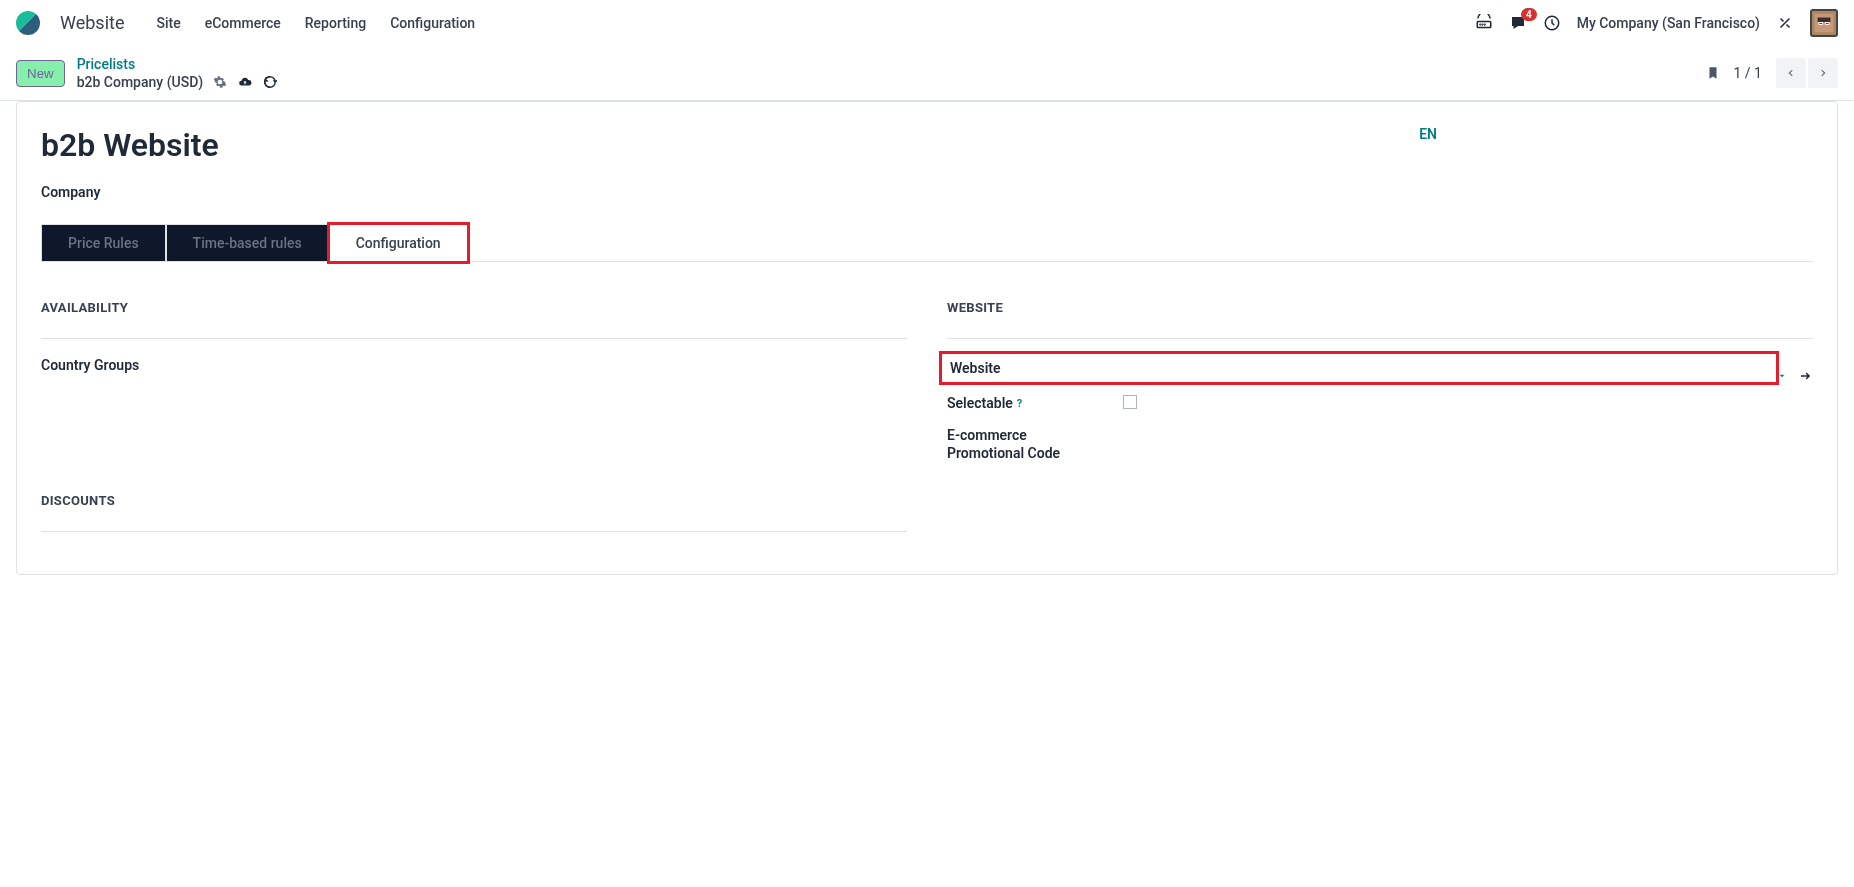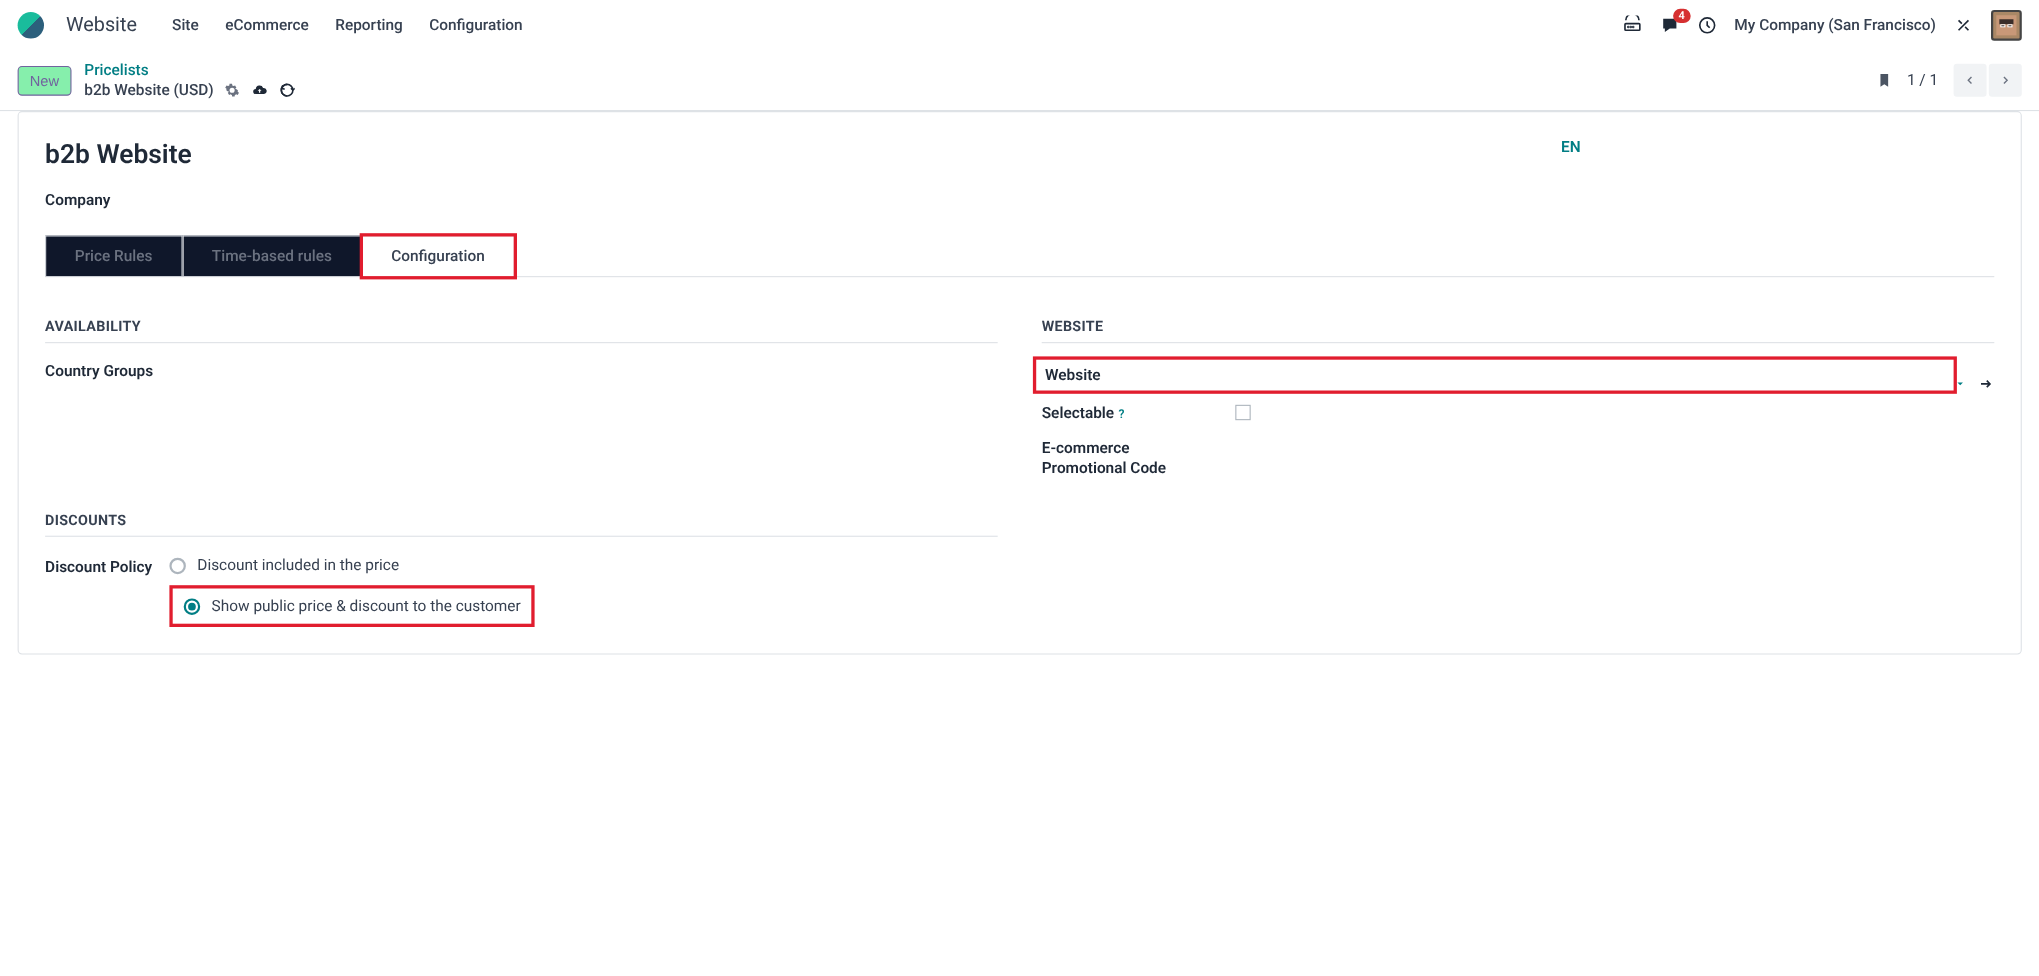--- a/index.html
+++ b/index.html
@@ -27,35 +27,35 @@
     .breadcrumb-current { font-weight: 500; color: #374151; }
     .mini-icon { cursor: pointer; color: #6b7280; }
     .pager-section { margin-left: auto; display: flex; align-items: center; gap: 14px; }
     .pager-text { color: #374151; font-size: 14px; }
     .pager-btn { width: 30px; height: 30px; background: #f1f3f5; display: inline-flex; align-items: center; justify-content: center; cursor: pointer; border-radius: 3px; color: #6b7280; }
     
     
     .content-wrap { padding: 0 16px 16px 16px; }
     .form-sheet { border: 1px solid #dee2e6; border-radius: 4px; padding: 24px; position: relative; }
     .lang-pill { position: absolute; top: 24px; right: 400px; color: #017e84; font-weight: 600; cursor: pointer; }
-    .record-title { font-size: 24px; font-weight: 600; color: #1f2937; margin-bottom: 20px; }
+    .record-title { font-size: 32px; font-weight: 600; color: #1f2937; margin-bottom: 20px; }
     .field-row { display: flex; align-items: center; margin-bottom: 14px; }
     .field-label { width: 160px; font-weight: 600; color: #1f2937; }
     .field-value { color: #374151; }
     
     
     .tabs { display: flex; border-bottom: 1px solid #dee2e6; margin-top: 24px; }
     .tab { padding: 10px 26px; color: #374151; cursor: pointer; font-weight: 500; border: 1px solid transparent; border-bottom: none; }
     .tab.inactive { border: 1px solid #dee2e6; border-bottom: none; color: #6b7280; background: #0f172a; }
     .tab.active { border: 1px solid #dee2e6; border-bottom: 1px solid #fff; margin-bottom: -1px; background: #fff; position: relative; z-index: 1; }
     .tab.highlighted { outline: 3px solid #e11d2e; outline-offset: -1px; }
     
     
     .config-grid { display: grid; grid-template-columns: 1fr 1fr; gap: 40px; margin-top: 38px; }
-    .section-title { font-size: 13px; font-weight: 700; color: #374151; letter-spacing: 0.3px; border-bottom: 1px solid #dee2e6; padding-bottom: 6px; margin-bottom: 18px; }
+    .section-title { font-size: 13px; font-weight: 700; color: #374151; letter-spacing: 0.3px; border-bottom: 1px solid #dee2e6; padding-bottom: 23px; margin-bottom: 18px; }
     .cfg-row { display: flex; margin-bottom: 16px; }
     .cfg-label { width: 176px; font-weight: 600; color: #1f2937; display: flex; align-items: center; gap: 4px; }
     .help-q { color: #017e84; font-size: 11px; cursor: pointer; vertical-align: super; }
     .website-field-wrap { position: relative; flex: 1; display: flex; align-items: center; }
     .website-input { flex: 1; border: none; border-bottom: 1px solid #017e84; padding: 3px 2px; font-size: 14px; outline: none; color: #374151; }
     .website-input-highlight { position: absolute; left: 0; top: 0; background: #6366f1; color: #fff; padding: 2px 4px; font-size: 14px; pointer-events: none; }
     .dropdown-caret { color: #017e84; cursor: pointer; margin-left: 6px; }
     .ext-link { color: #374151; cursor: pointer; margin-left: 10px; }
     .checkbox { width: 14px; height: 14px; border: 1px solid #adb5bd; cursor: pointer; }
     .website-row-highlight { border: 3px solid #e11d2e; padding: 6px 8px; margin: -6px -8px 10px -8px; }
@@ -125,21 +125,21 @@
         </svg>
     </span>
   </div>
 </div>
 
 <div class="breadcrumb-row">
   <button class="btn-new">New</button>
   <div class="breadcrumb-block">
     <span class="breadcrumb-parent">Pricelists</span>
     <div class="breadcrumb-current-row">
-      <span class="breadcrumb-current">b2b Website (USD)</span>
+      <span class="breadcrumb-current">b2b Company (USD)</span>
       <span class="mini-icon">
         <svg width="14" height="14" viewBox="0 0 24 24" fill="#6b7280">
             <path d="M12 8a4 4 0 100 8 4 4 0 000-8zm9 4a9 9 0 01-.3 2.3l2 1.6-2 3.5-2.4-1a9 9 0 01-2 1.1l-.3 2.5h-4l-.3-2.5a9 9 0 01-2-1.1l-2.4 1-2-3.5 2-1.6A9 9 0 013 12a9 9 0 01.3-2.3l-2-1.6 2-3.5 2.4 1a9 9 0 012-1.1L8 2h4l.3 2.5a9 9 0 012 1.1l2.4-1 2 3.5-2 1.6A9 9 0 0121 12z"></path>
           </svg>
       </span>
       <span class="mini-icon">
         <svg width="16" height="14" viewBox="0 0 24 24" fill="#1f2937">
             <path d="M19 18H6a4 4 0 010-8 6 6 0 0111.5-1.5A4.5 4.5 0 0119 18zm-7-8l-3 3h2v3h2v-3h2l-3-3z"></path>
           </svg>
       </span>
@@ -192,39 +192,20 @@
     <div class="config-grid">
 
       <div>
         <div class="section-title">AVAILABILITY</div>
         <div class="cfg-row">
           <span class="cfg-label">Country Groups</span>
         </div>
 
         <div class="discounts-section">
           <div class="section-title" style="margin-top:120px;">DISCOUNTS</div>
-          <div class="discount-policy-row">
-            <span class="discount-policy-label">Discount Policy</span>
-            <div>
-              <div class="radio-row">
-                <span class="radio">
-                    <span class="dot"></span>
-                  </span>
-                <span>Discount included in the price</span>
-              </div>
-              <div class="radio-options-highlight">
-                <div class="radio-row" style="margin-bottom:0;">
-                  <span class="radio checked">
-                      <span class="dot"></span>
-                    </span>
-                  <span>Show public price &amp; discount to the customer</span>
-                </div>
-              </div>
-            </div>
-          </div>
         </div>
       </div>
 
       <div>
         <div class="section-title">WEBSITE</div>
 
         <div style="display:flex;align-items:center;">
           <div class="website-row-highlight" style="flex:1;display:flex;align-items:center;">
             <span class="cfg-label" style="width:168px;">Website</span>
           </div>

